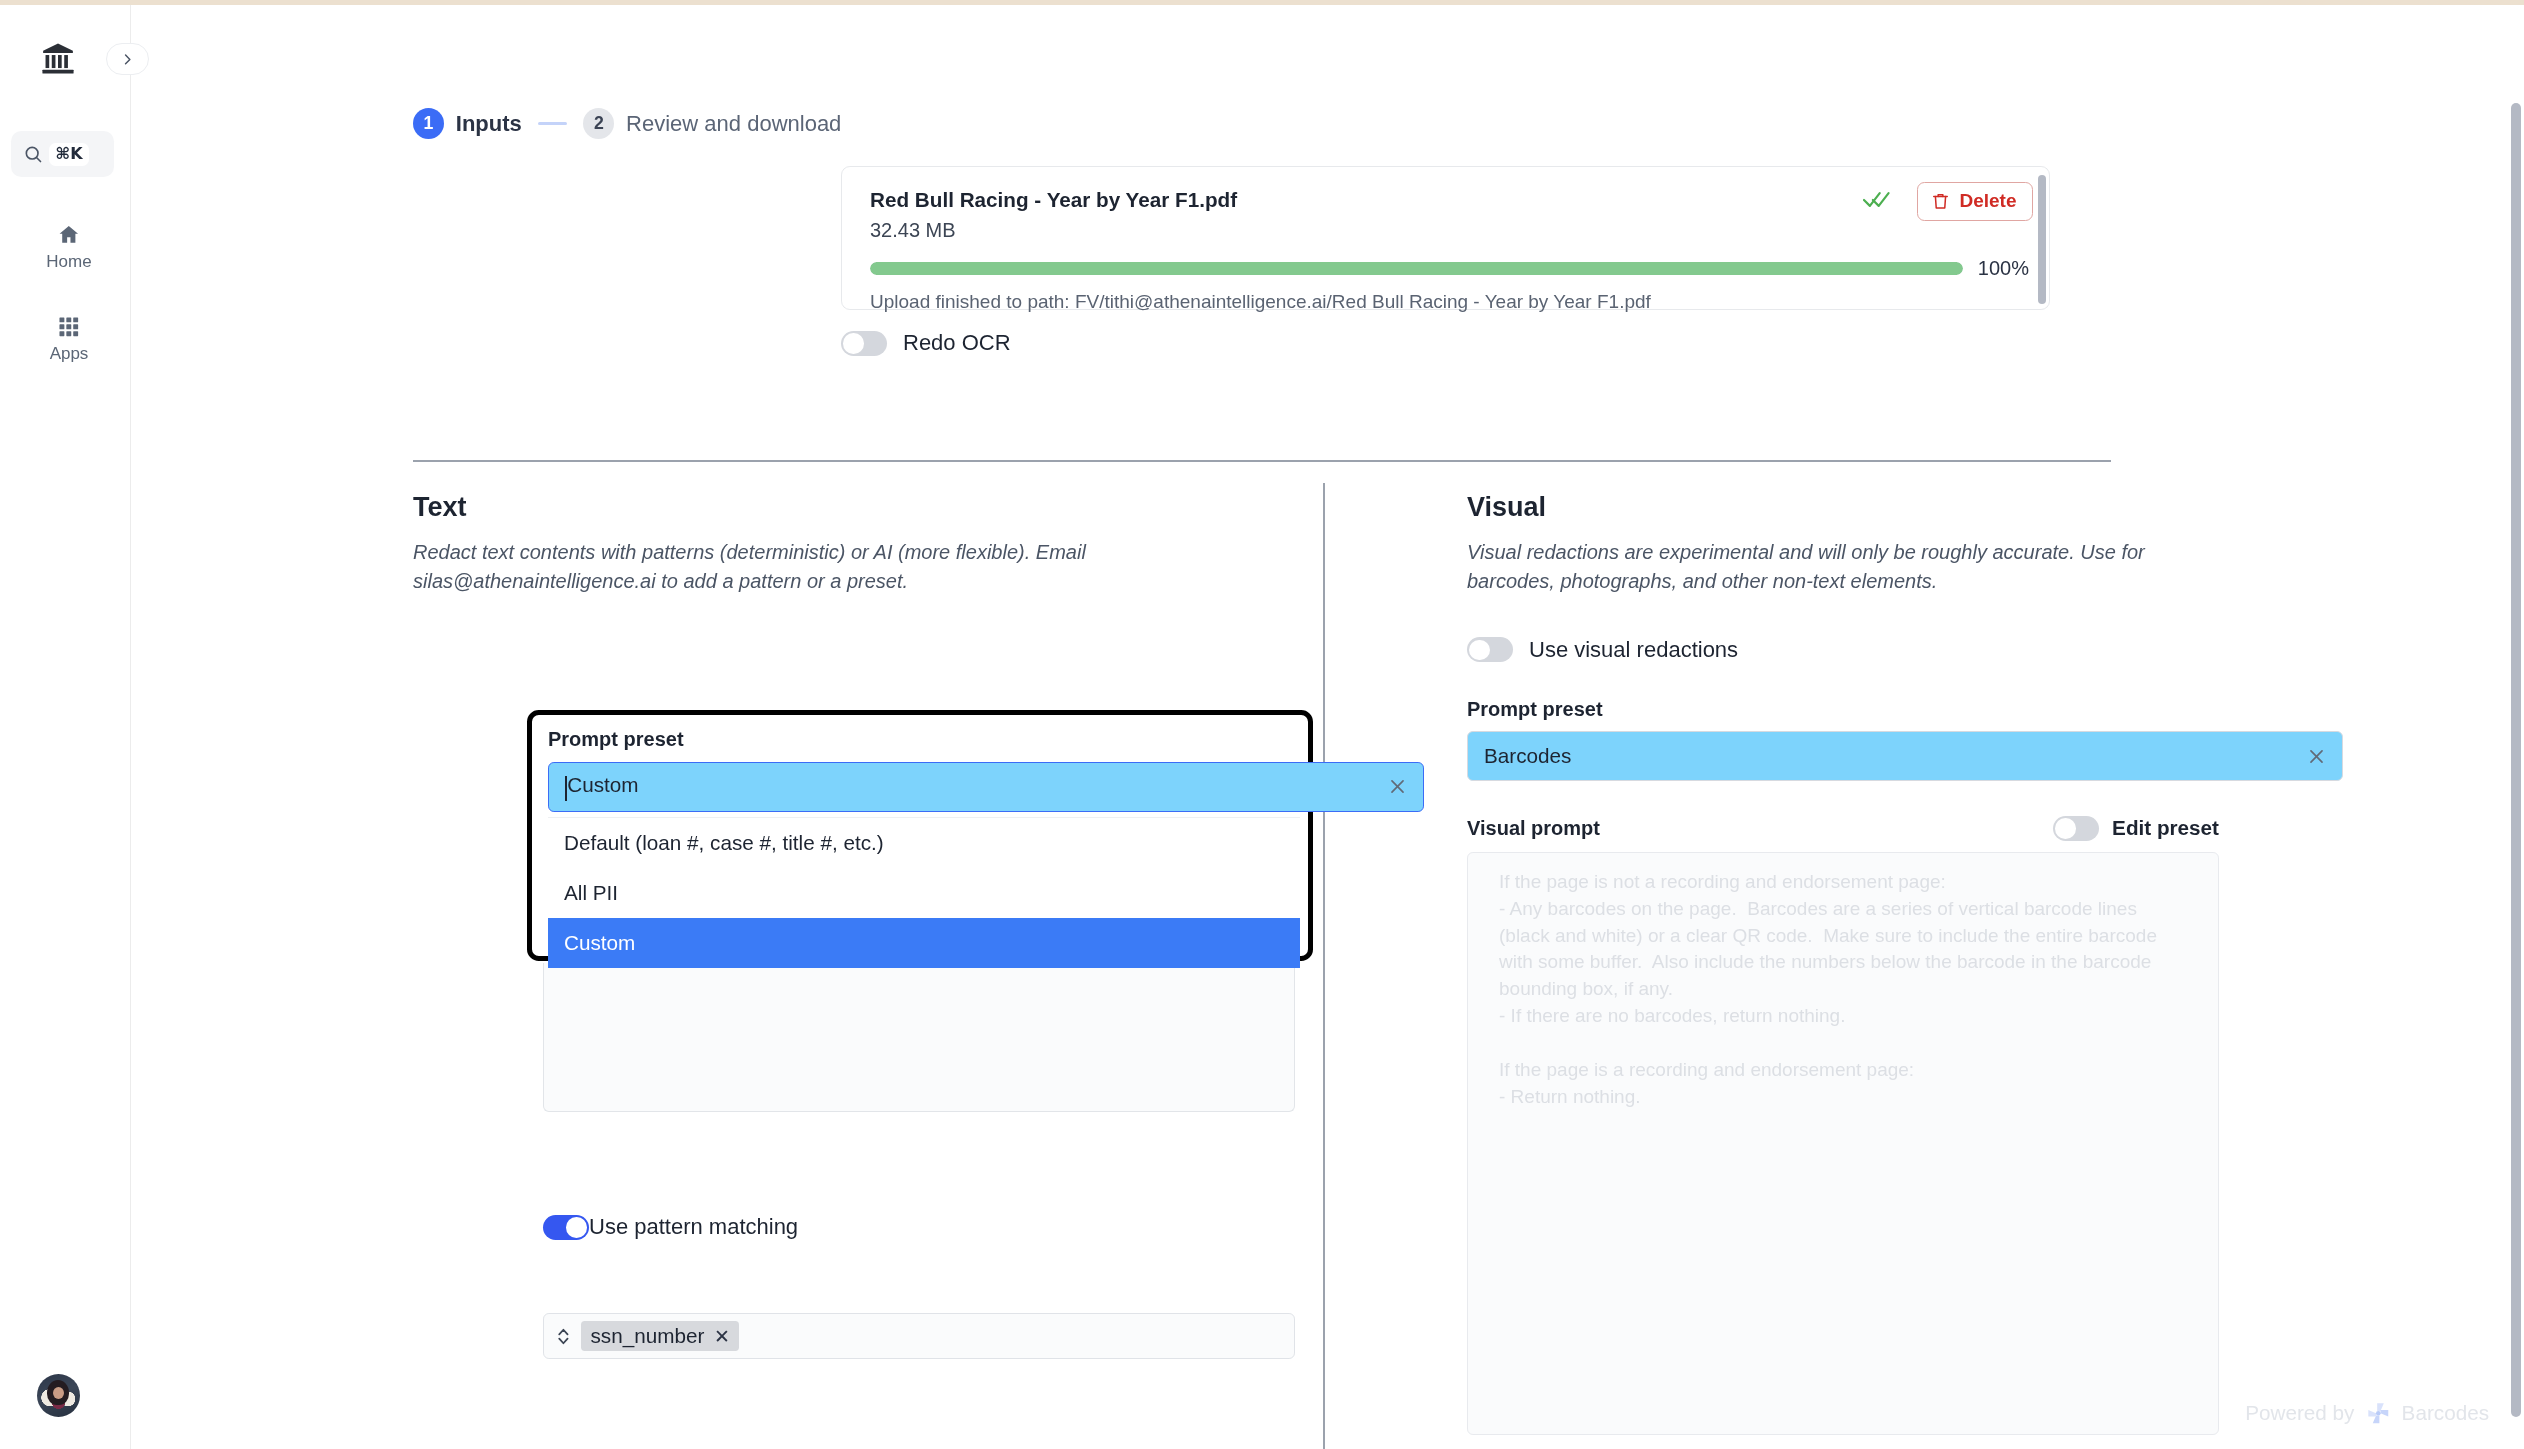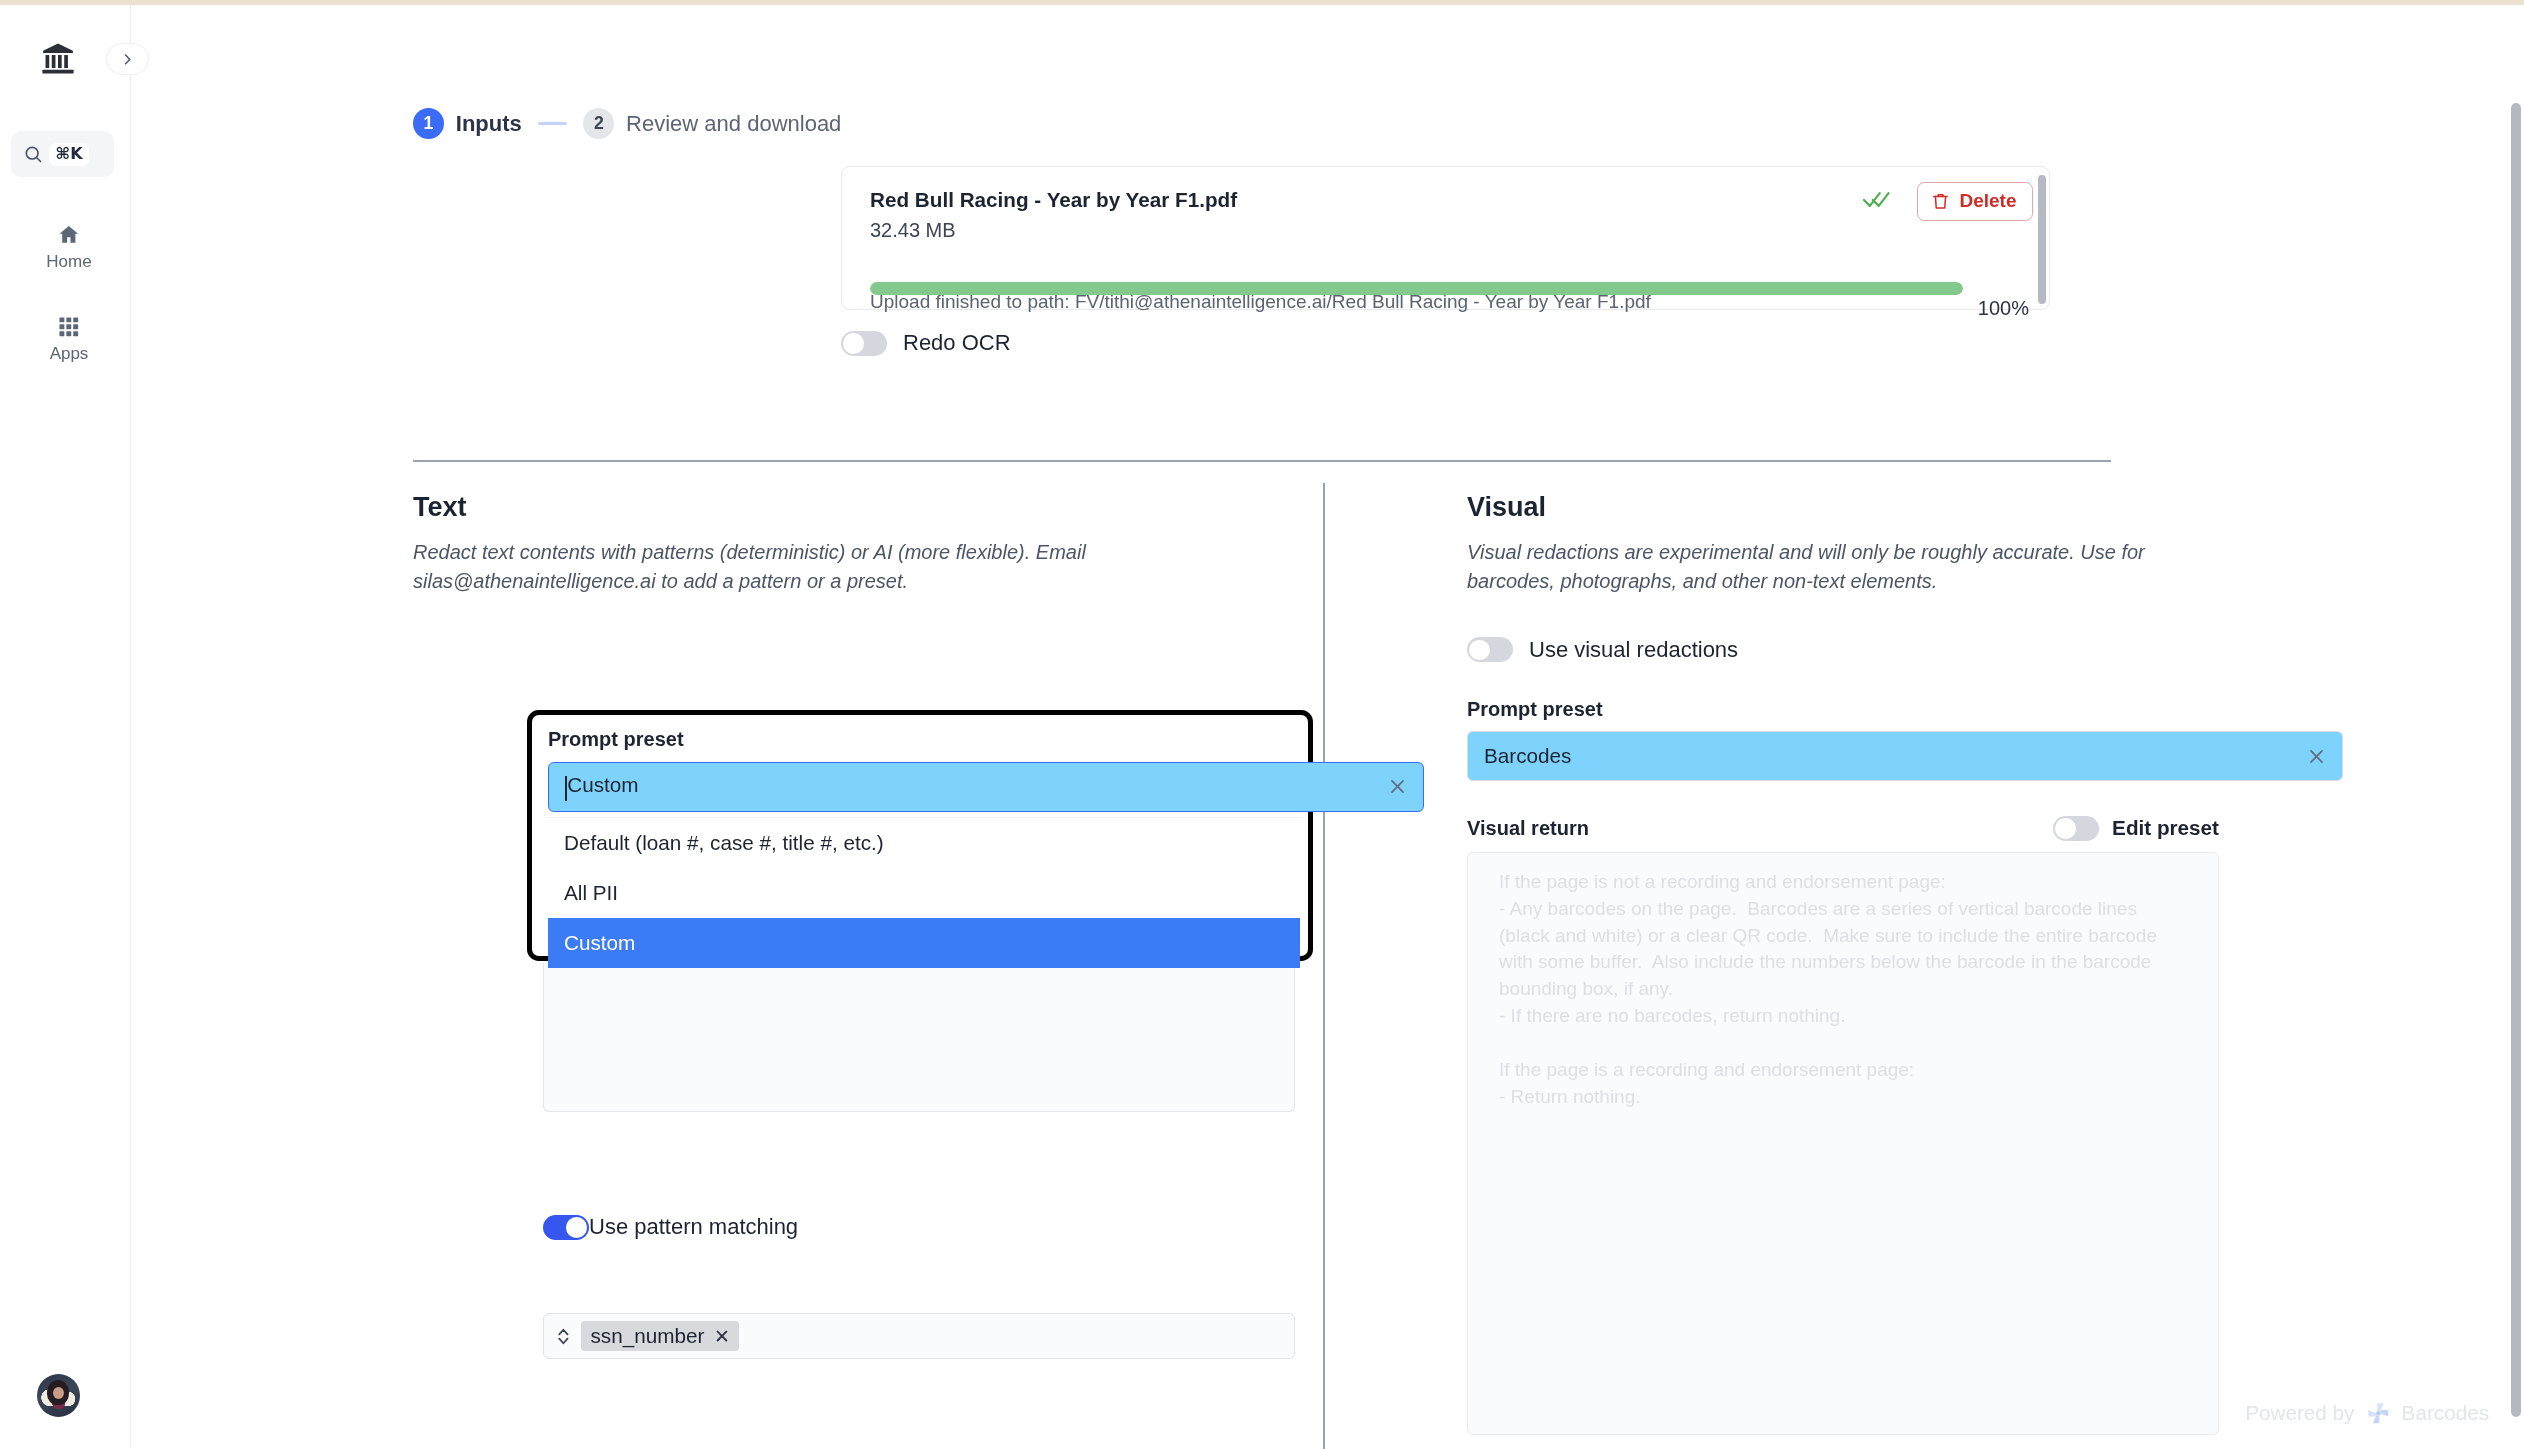--- a/index.html
+++ b/index.html
@@ -109,21 +109,21 @@
   .delete-btn {
     position: absolute; right: 16px; top: 14.8px;
     display: flex; align-items: center; gap: 9.6px;
     border: 0.7px solid #e0a6a2; border-radius: 7.4px; background: #fff;
     padding: 7.4px 15.5px 7.4px 12.6px;
   }
   .delete-label { font-size: 19px; color: #d02b24; font-weight: 700; }
   .progress-row { position: absolute; left: 28px; top: 90px; display: flex; align-items: center; gap: 14.8px; }
   .progress-track { width: 1093px; height: 12.6px; background: #ebedf0; border-radius: 6.6px; overflow: hidden; }
   .progress-fill { height: 100%; background: #83c98e; border-radius: 6.6px; }
-  .progress-pct { font-size: 20px; color: #2b3344; margin-top: 40px; }
+  .progress-pct { font-size: 20px; color: #2b3344; }
   .upload-msg {
     position: absolute; left: 28px; top: 124px;
     font-size: 19px; color: #49526180;
     color: #5a6372;
   }
   .card-scrollbar {
     position: absolute; right: 3px; top: 7.4px; width: 8px; height: 129px;
     background: #b4b9c4; border-radius: 4.4px;
   }
 
@@ -404,21 +404,21 @@
       <div class="field-label">Prompt preset</div>
       <div class="select-box">
         <span class="select-value">Barcodes</span>
         <svg width="19" height="19" viewBox="0 0 24 24" fill="none" stroke="#616a78" stroke-width="2.1" stroke-linecap="round">
           <line x1="5" y1="5" x2="19" y2="19"></line>
             <line x1="19" y1="5" x2="5" y2="19"></line>
         </svg>
       </div>
 
       <div class="visual-prompt-label-row">
-        <div class="field-label" style="margin:0;">Visual return</div>
+        <div class="field-label" style="margin:0;">Visual prompt</div>
         <div class="edit-preset-row">
           <div class="toggle off">
               <div class="knob"></div>
             </div>
           <div class="edit-preset-label">Edit preset</div>
         </div>
       </div>
 
       <div class="visual-prompt-box">
         <div class="visual-prompt-placeholder">If the page is not a recording and endorsement page:

